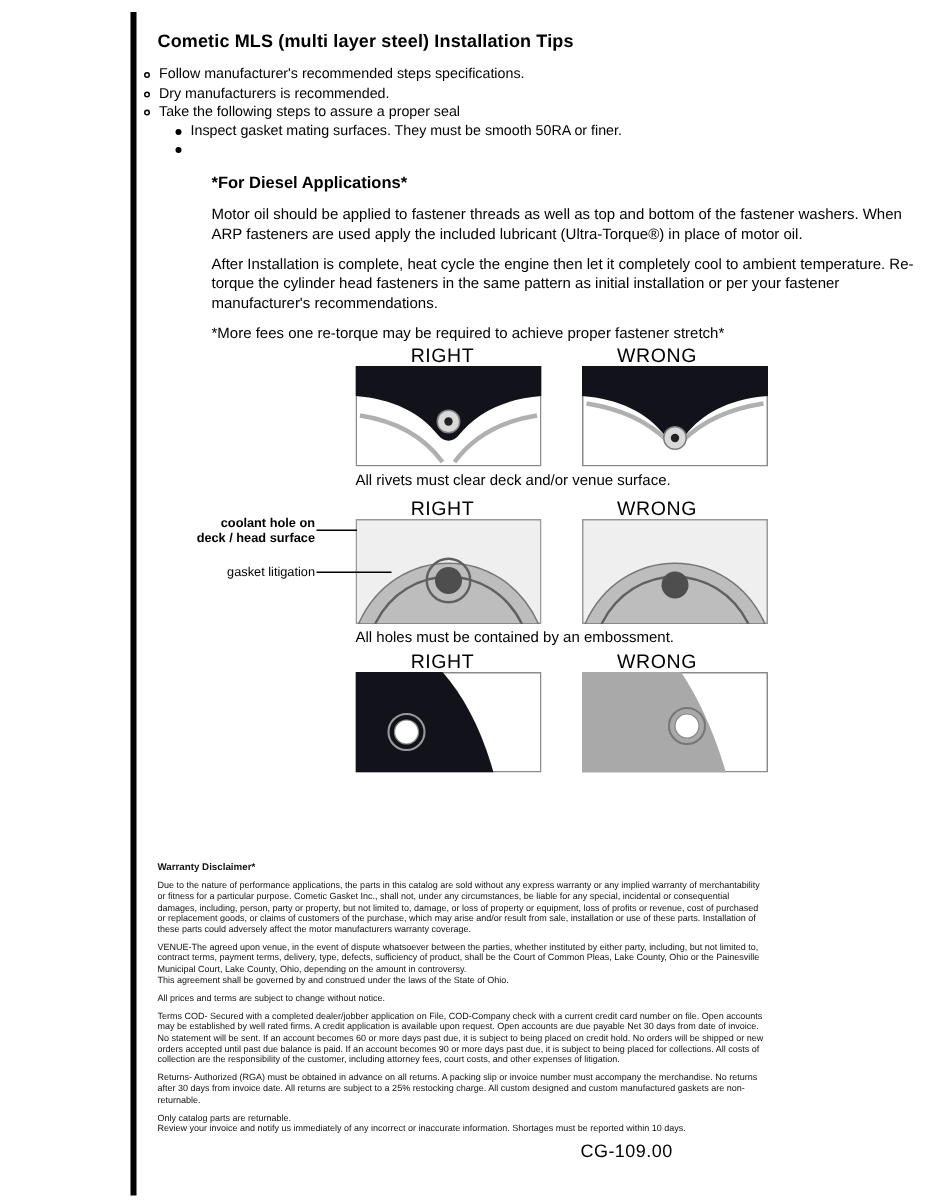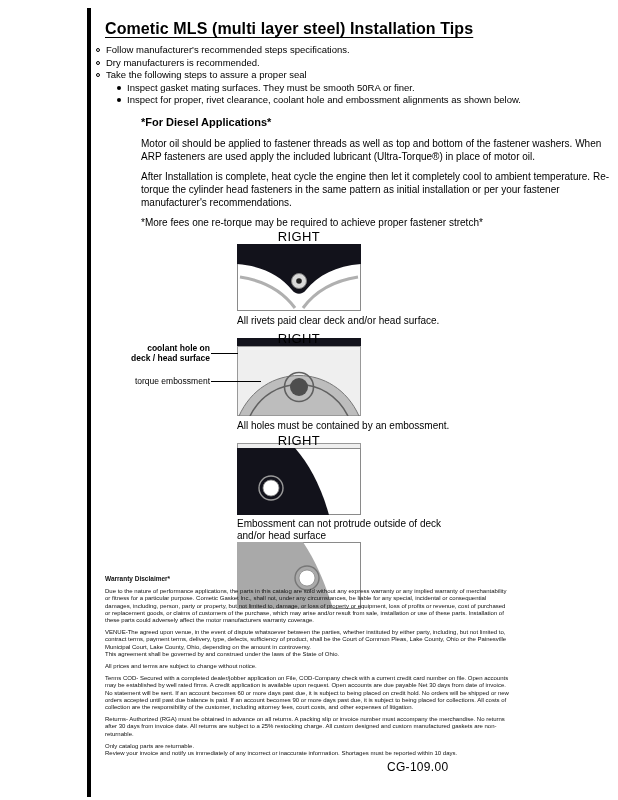--- a/index.html
+++ b/index.html
@@ -4,36 +4,36 @@
 <style>
   * { margin:0; padding:0; box-sizing:border-box; }
   html,body { background:#ffffff; }
   .page {
     position:relative; width:618px; height:800px; background:#fff;
     font-family:"Liberation Sans","DejaVu Sans",sans-serif; color:#000; overflow:hidden;
   }
   .left-rule { position:absolute; left:87px; top:8px; width:4px; height:789px; background:#000; }
 
   .title {
-    position:absolute; left:105px; top:20px; font-size:16px; font-weight:bold;
-    text-decoration:underline; text-underline-offset:3px; letter-spacing:0.1px;
+    position:absolute; left:105px; top:20px; font-size:12px; font-weight:bold;
+    text-underline-offset:3px; letter-spacing:0.1px;
   }
 
   .tips { position:absolute; left:96px; top:44px; width:470px; font-size:9.5px; line-height:12.5px; }
   .tip-row { display:flex; gap:6px; align-items:flex-start; }
   .bullet-o { flex:0 0 auto; width:4px; height:4px; border:1px solid #000; border-radius:50%; margin-top:4px; }
   .bullet-f { flex:0 0 auto; width:4px; height:4px; background:#000; border-radius:50%; margin-top:4px; }
   .tips-sub { margin-left:21px; }
 
   .diesel { position:absolute; left:105px; top:116px; width:480px; font-size:10px; line-height:13px;margin-left:36px; }
   .diesel-h { font-weight:bold; font-size:11px; margin-bottom:8px; }
   .diesel p { margin-bottom:7px; }
 
   .diagrams { position:absolute; left:237px; top:229px; width:259px; height:320px; }
-  .dgrid { position:absolute; left:0; display:flex; gap:27px; width:259px;flex-direction:column; }
+  .dgrid { position:absolute; left:0; display:flex; gap:27px; width:259px; }
   .dlabel { width:124px; text-align:center; font-size:13px; letter-spacing:0.4px; }
   .dimg { width:124px; }
   .dimg svg { display:block; }
   .caption { position:absolute; left:0; font-size:10px; line-height:12px; white-space:pre-line; }
 
   .annotation { position:absolute; text-align:right; font-size:8.5px; line-height:10px; white-space:pre-line; z-index:3; }
   .ann-coolant { left:120px; top:343px; width:90px;font-weight:bold; }
   .ann-emboss  { left:110px; top:376px; width:100px; }
   .connector { position:absolute; height:1px; background:#000; z-index:4; }
   .line-coolant { left:211px; top:353px; width:27px; }
@@ -67,36 +67,35 @@
       <span class="bullet-o"></span>
       <span>Take the following steps to assure a proper seal</span>
     </div>
     <div class="tips-sub">
       <div class="tip-row">
         <span class="bullet-f"></span>
         <span>Inspect gasket mating surfaces. They must be smooth 50RA or finer.</span>
       </div>
       <div class="tip-row">
         <span class="bullet-f"></span>
-        <span>Inspect for proper, rivet clearance, coolant hole and embossment alignments as shown below.</span>
       </div>
     </div>
   </div>
 
   <div class="diesel">
     <div class="diesel-h">*For Diesel Applications*</div>
     <p>Motor oil should be applied to fastener threads as well as top and bottom of the fastener washers. When ARP fasteners are used apply the included lubricant (Ultra-Torque®) in place of motor oil.</p>
     <p>After Installation is complete, heat cycle the engine then let it completely cool to ambient temperature. Re-torque the cylinder head fasteners in the same pattern as initial installation or per your fastener manufacturer's recommendations.</p>
     <p>*More fees one re-torque may be required to achieve proper fastener stretch*</p>
   </div>
 
   <div class="annotation ann-coolant">coolant hole on
 deck / head surface</div>
   <div class="connector line-coolant"></div>
-  <div class="annotation ann-emboss">torque embossment</div>
+  <div class="annotation ann-emboss">gasket litigation</div>
   <div class="connector line-emboss"></div>
 
   <div class="diagrams">
 
     <div class="dgrid" style="top:0;">
       <div class="dlabel">RIGHT</div>
       <div class="dlabel">WRONG</div>
     </div>
     <div class="dgrid" style="top:15px;">
       <div class="dimg">
@@ -113,21 +112,21 @@
         <svg width="124" height="67" viewBox="0 0 124 67">
           <rect x="0.5" y="0.5" width="123" height="66" fill="#ffffff" stroke="#8a8a8a"></rect>
           <path d="M0,0 H124 V20 C99,22 81,31 69,46 C65,51 59,51 55,46 C43,31 25,22 0,20 Z" fill="#12121b"></path>
           <path d="M3,25 C29,29 45,38 57,50" stroke="#b0b0b0" stroke-width="3" fill="none"></path>
           <path d="M121,25 C95,29 79,38 67,50" stroke="#b0b0b0" stroke-width="3" fill="none"></path>
           <circle cx="62" cy="48" r="7.5" fill="#d9d9d9" stroke="#808080"></circle>
           <circle cx="62" cy="48" r="2.8" fill="#222"></circle>
         </svg>
       </div>
     </div>
-    <div class="caption" style="top:86px;">All rivets paid clear deck and/or head surface.</div>
+    <div class="caption" style="top:86px;">All rivets must clear deck and/or venue surface.</div>
 
     <div class="dgrid" style="top:102px;">
       <div class="dlabel">RIGHT</div>
       <div class="dlabel">WRONG</div>
     </div>
     <div class="dgrid" style="top:117px;">
       <div class="dimg">
         <svg width="124" height="70" viewBox="0 0 124 70">
           <rect x="0.5" y="0.5" width="123" height="69" fill="#efefef" stroke="#999"></rect>
           <path d="M2,70 C26,16 98,16 122,70 Z" fill="#bdbdbd" stroke="#777"></path>
@@ -162,22 +161,20 @@
       </div>
       <div class="dimg">
         <svg width="124" height="67" viewBox="0 0 124 67">
           <rect x="0.5" y="0.5" width="123" height="66" fill="#ffffff" stroke="#8a8a8a"></rect>
           <path d="M0,0 H66 C78,18 88,40 96,67 H0 Z" fill="#a9a9a9"></path>
           <circle cx="70" cy="36" r="12" fill="none" stroke="#777" stroke-width="1.4"></circle>
           <circle cx="70" cy="36" r="8" fill="#ffffff" stroke="#888" stroke-width="0.8"></circle>
         </svg>
       </div>
     </div>
-    <div class="caption" style="top:289px;">Embossment can not protrude outside of deck
-and/or head surface</div>
 
   </div>
 
   <div class="disclaimer">
     <div class="dh">Warranty Disclaimer*</div>
     <p>Due to the nature of performance applications, the parts in this catalog are sold without any express warranty or any implied warranty of merchantability or fitness for a particular purpose. Cometic Gasket Inc., shall not, under any circumstances, be liable for any special, incidental or consequential damages, including, person, party or property, but not limited to, damage, or loss of property or equipment, loss of profits or revenue, cost of purchased or replacement goods, or claims of customers of the purchase, which may arise and/or result from sale, installation or use of these parts. Installation of these parts could adversely affect the motor manufacturers warranty coverage.</p>
     <p>VENUE-The agreed upon venue, in the event of dispute whatsoever between the parties, whether instituted by either party, including, but not limited to, contract terms, payment terms, delivery, type, defects, sufficiency of product, shall be the Court of Common Pleas, Lake County, Ohio or the Painesville Municipal Court, Lake County, Ohio, depending on the amount in controversy.
 This agreement shall be governed by and construed under the laws of the State of Ohio.</p>
     <p>All prices and terms are subject to change without notice.</p>
     <p>Terms COD- Secured with a completed dealer/jobber application on File, COD-Company check with a current credit card number on file. Open accounts may be established by well rated firms. A credit application is available upon request. Open accounts are due payable Net 30 days from date of invoice. No statement will be sent. If an account becomes 60 or more days past due, it is subject to being placed on credit hold. No orders will be shipped or new orders accepted until past due balance is paid. If an account becomes 90 or more days past due, it is subject to being placed for collections. All costs of collection are the responsibility of the customer, including attorney fees, court costs, and other expenses of litigation.</p>

